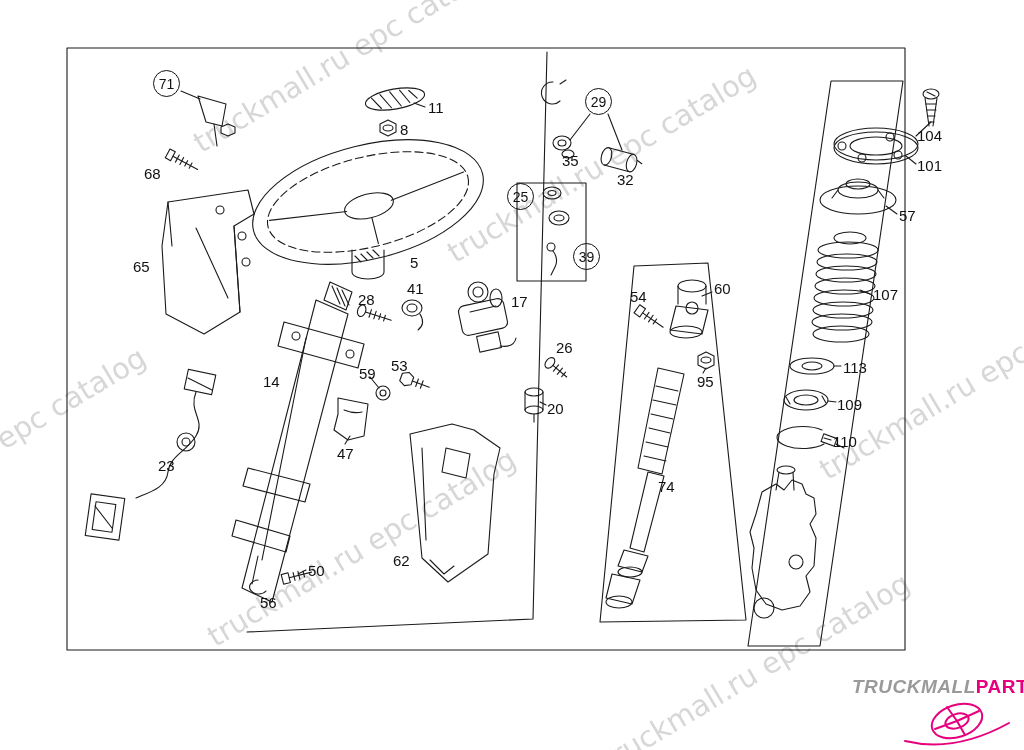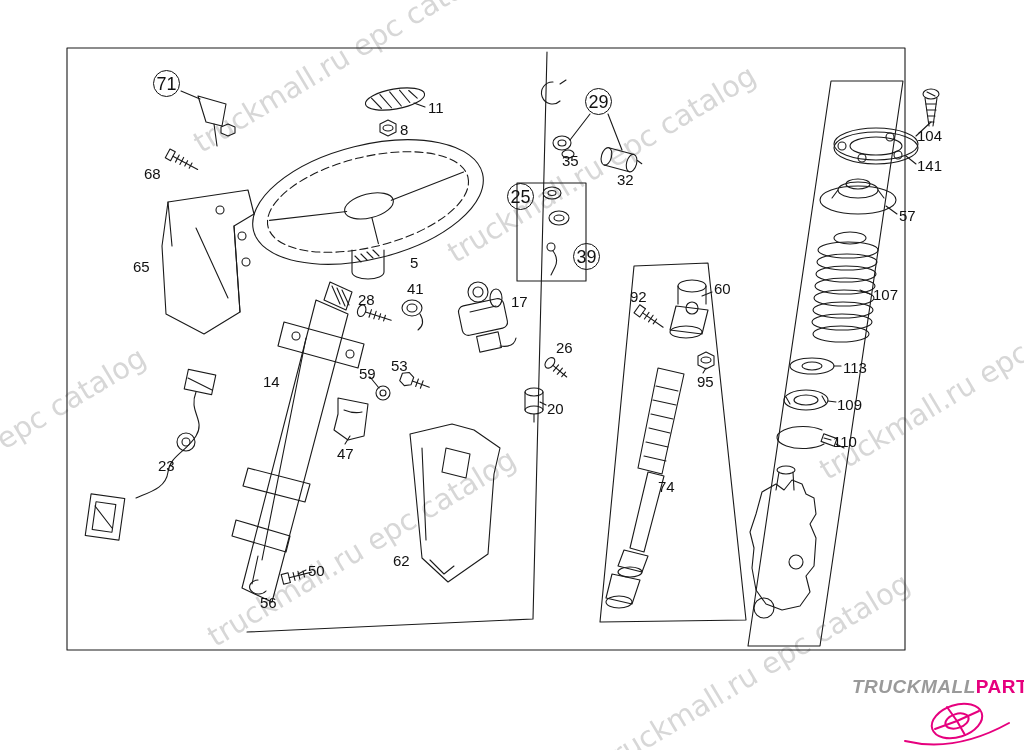--- a/index.html
+++ b/index.html
@@ -11,21 +11,21 @@
     font-family:"DejaVu Sans", sans-serif; font-size:29px; color:#d7d7d7;
     transform:rotate(-31deg); transform-origin:0 50%;
   }
   svg.art { position:absolute; left:0; top:0; z-index:2; }
   .plabel {
     position:absolute; z-index:3; font-size:15px; color:#111;
     font-family:"Liberation Sans", sans-serif; line-height:1;
   }
   .plabel.circled {
     width:27px; height:27px; border:1.4px solid #111; border-radius:50%;
-    display:flex; align-items:center; justify-content:center; font-size:18px;
+    display:flex; align-items:center; justify-content:center; font-size:14px;
   }
   .logo {
     position:absolute; z-index:4; font-size:19px; font-weight:bold;
     letter-spacing:0.5px; white-space:nowrap;
   }
   .logo-gray { color:#9a9a9a;font-style:italic; }
   .logo-pink { color:#e6007e; }
   .logo-mark { position:absolute; z-index:4; }
 </style>
 </head>
@@ -365,24 +365,24 @@
   <div class="plabel" style="left:400px; top:122px">8</div>
   <div class="plabel" style="left:410px; top:255px">5</div>
   <div class="plabel circled" style="left:585px; top:88px">29</div>
   <div class="plabel" style="left:562px; top:153px">35</div>
   <div class="plabel" style="left:617px; top:172px">32</div>
   <div class="plabel circled" style="left:507px; top:183px">25</div>
   <div class="plabel circled" style="left:573px; top:243px">39</div>
   <div class="plabel" style="left:358px; top:292px">28</div>
   <div class="plabel" style="left:407px; top:281px">41</div>
   <div class="plabel" style="left:511px; top:294px">17</div>
-  <div class="plabel" style="left:630px; top:289px">92</div>
+  <div class="plabel" style="left:630px; top:289px">54</div>
   <div class="plabel" style="left:714px; top:281px">60</div>
   <div class="plabel" style="left:917px; top:128px">104</div>
-  <div class="plabel" style="left:917px; top:158px">141</div>
+  <div class="plabel" style="left:917px; top:158px">101</div>
   <div class="plabel" style="left:899px; top:208px">57</div>
   <div class="plabel" style="left:873px; top:287px">107</div>
   <div class="plabel" style="left:843px; top:360px">113</div>
   <div class="plabel" style="left:837px; top:397px">109</div>
   <div class="plabel" style="left:833px; top:434px">110</div>
   <div class="plabel" style="left:556px; top:340px">26</div>
   <div class="plabel" style="left:391px; top:358px">53</div>
   <div class="plabel" style="left:359px; top:366px">59</div>
   <div class="plabel" style="left:263px; top:374px">14</div>
   <div class="plabel" style="left:158px; top:458px">23</div>

